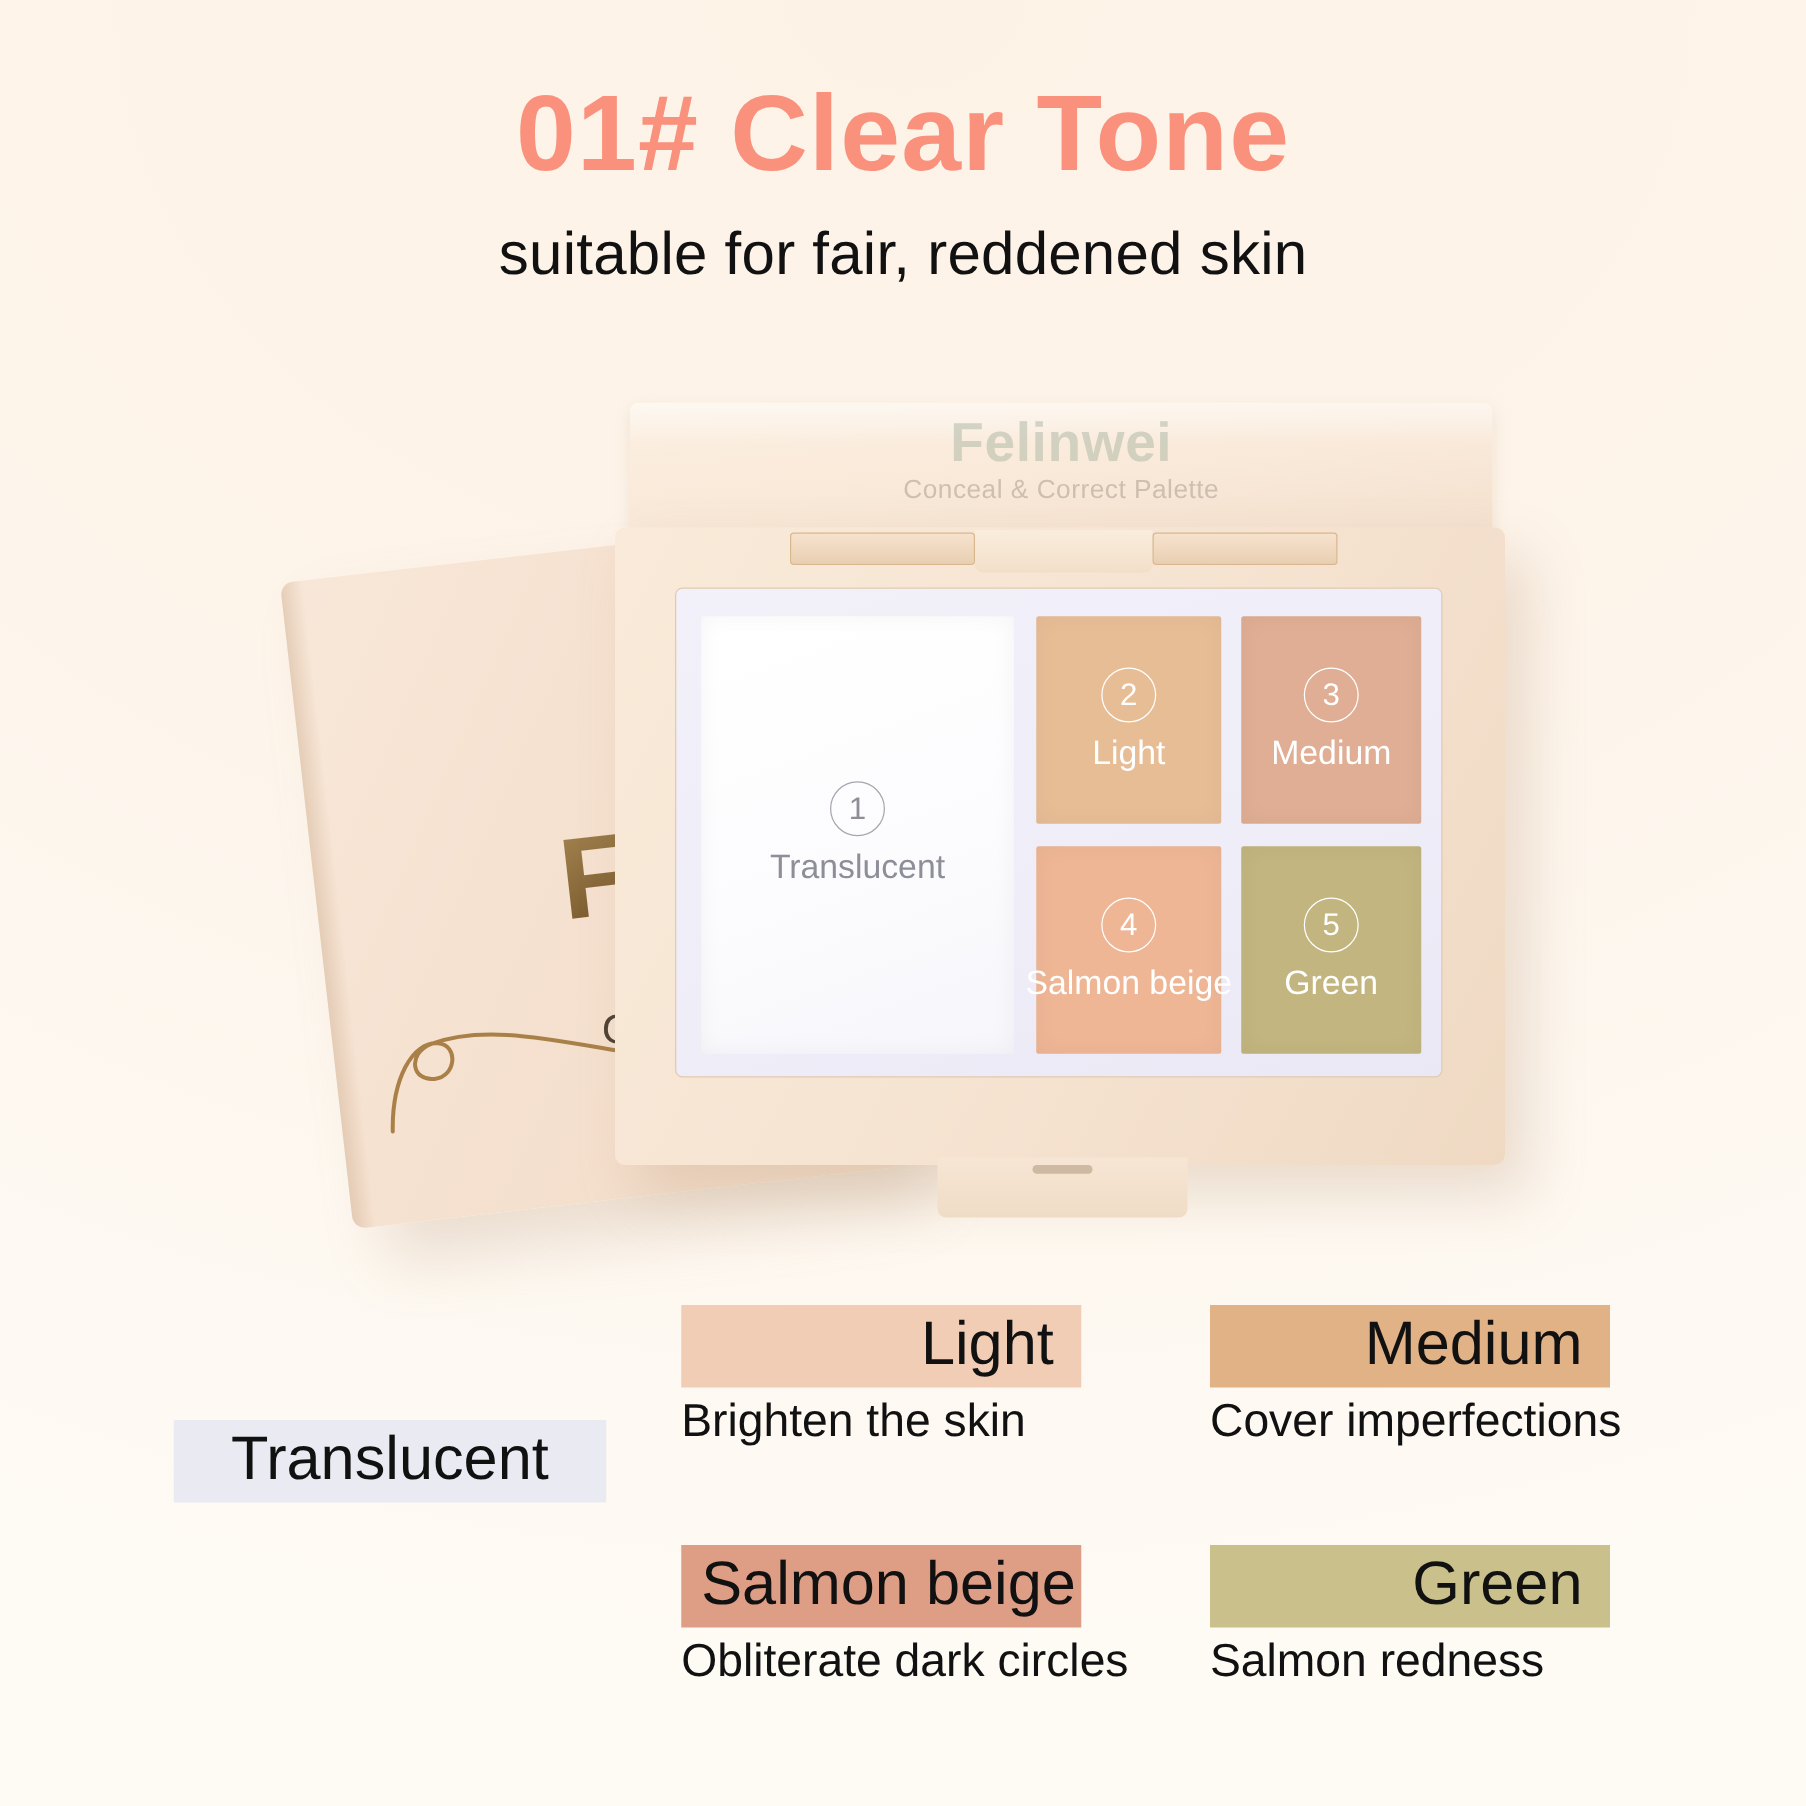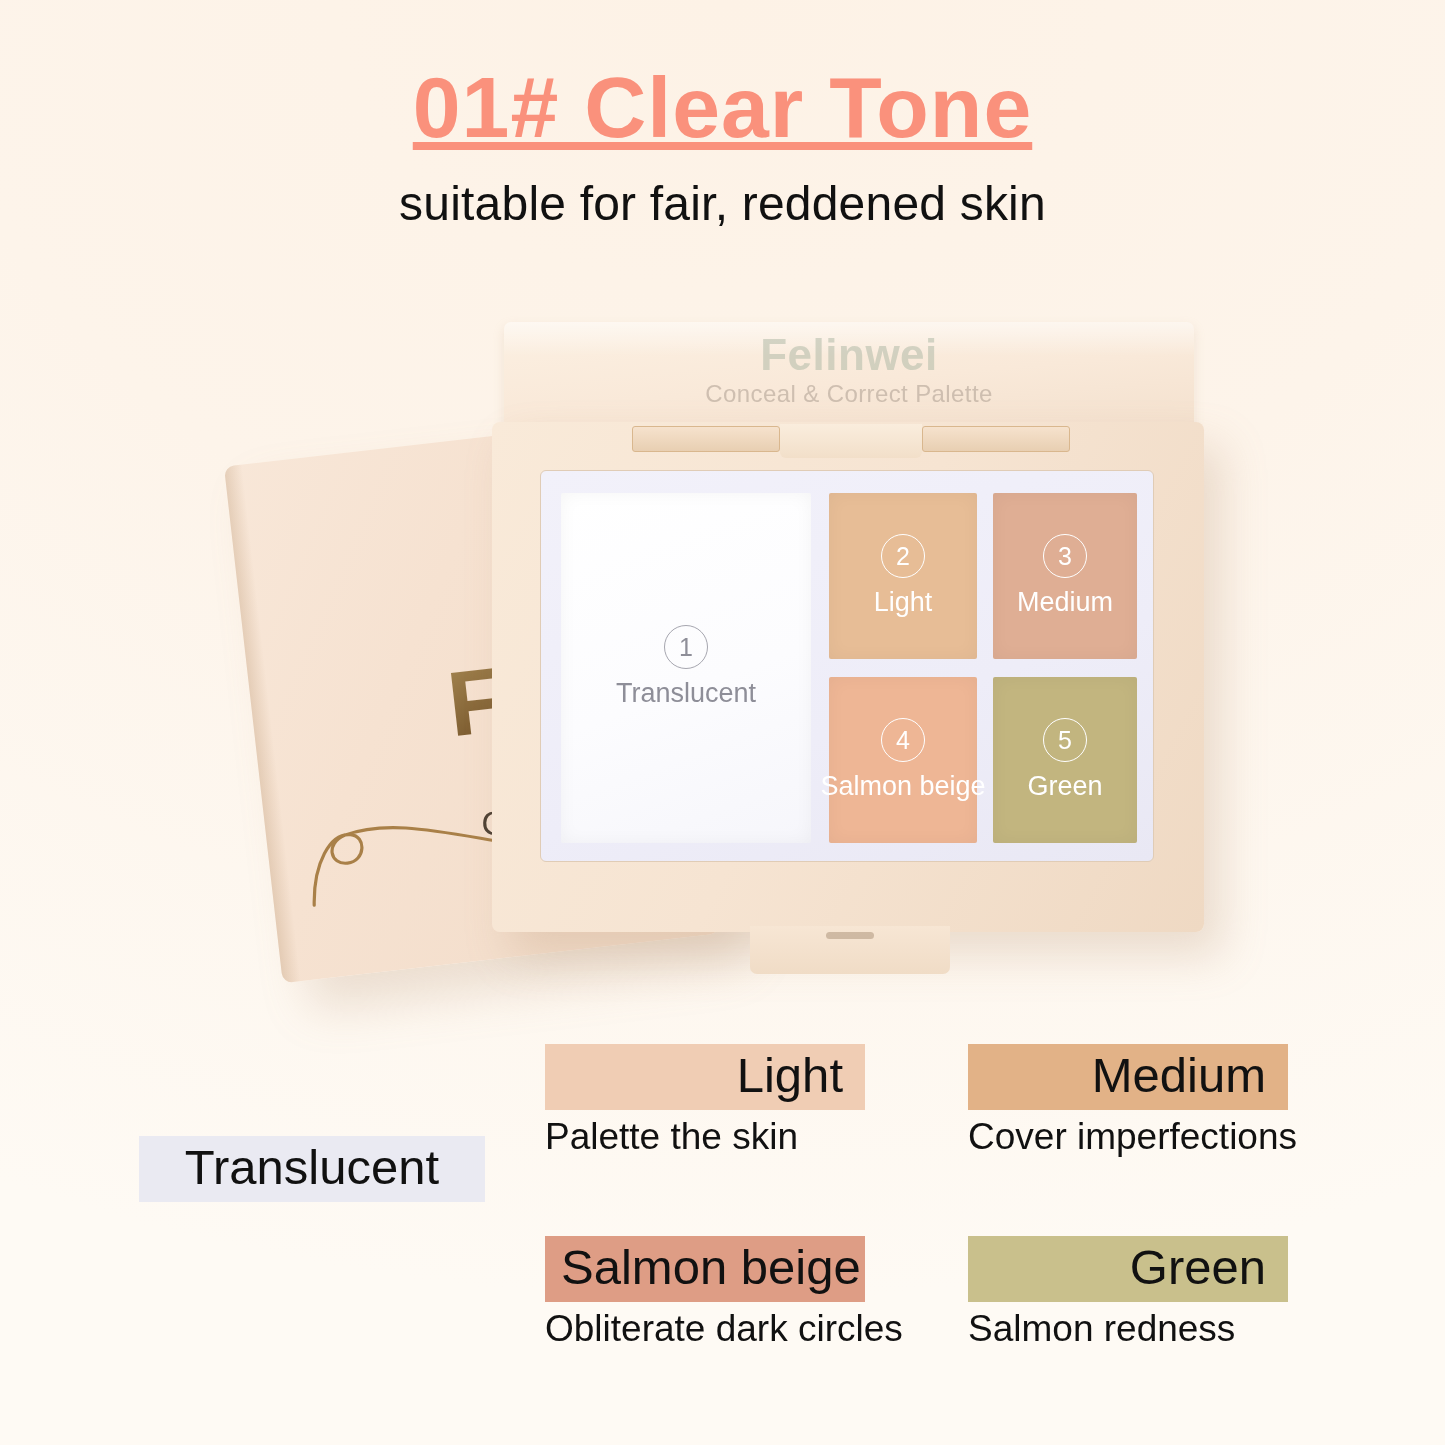--- a/index.html
+++ b/index.html
@@ -76,21 +76,21 @@
     content:""; position:absolute; left:0; top:0; width:100%; height:34px;
     background:linear-gradient(180deg,rgba(255,255,255,0.55),rgba(255,255,255,0));
   }
   .lid-brand {
     position:absolute; left:0; top:8px; width:100%; text-align:center;
     font-size:44px; font-weight:bold; letter-spacing:0.5px;
     color:rgba(176,186,168,0.55);
   }
   .lid-sub {
     position:absolute; left:0; top:58px; width:100%; text-align:center;
-    font-size:24px; letter-spacing:0.4px;
+    font-size:21px; letter-spacing:0.4px;
     color:rgba(178,164,150,0.60);
   }
 
   .base {
     position:absolute; left:0; top:100px; width:712px; height:510px;
     background:linear-gradient(118deg,#f9ead9 0%, #f6e4d2 48%, #efd9c3 100%);
     border-radius:8px;
     box-shadow:18px 24px 44px rgba(186,150,118,0.28);
   }
   .hinge {
@@ -182,21 +182,21 @@
   #li-salmon .legend-bar { display:block; width:320px; text-align:right; padding-right:22px; }
   #li-medium .legend-bar,
   #li-green  .legend-bar { display:block; width:320px; text-align:right; padding-right:22px; }
 </style>
 </head>
 <body>
 
 <div id="page" style="background: radial-gradient(120% 90% at 50% 0%, rgb(253, 242, 230) 0%, rgb(253, 244, 234) 45%, rgb(254, 250, 244) 100%);">
 
   <div class="header">
-    <div class="title" style="color: rgb(250, 145, 124); text-decoration: underline;">01# Clear Tone</div>
+    <div class="title" style="color: rgb(250, 145, 124);">01# Clear Tone</div>
     <div class="subtitle">suitable for fair, reddened skin</div>
   </div>
 
   <div class="photo">
 
     <div class="closed-case">
       <div class="brand-gold">Fe</div>
       <svg class="swirl" viewBox="0 0 230 140">
         <path d="M10 128 C 14 86, 34 58, 54 62 C 70 65, 66 90, 48 90 C 30 90, 28 68, 48 62 C 96 50, 150 72, 224 92" fill="none" stroke="#a98048" stroke-width="3.2" stroke-linecap="round"></path>
       </svg>
@@ -253,21 +253,21 @@
   </div>
 
   <div class="legend">
 
     <div class="legend-item ta-r" id="li-translucent">
       <span class="legend-bar" style="background: rgb(234, 234, 242);">Translucent</span>
     </div>
 
     <div class="legend-item ta-l" id="li-light">
       <span class="legend-bar" style="background: rgb(240, 205, 180);">Light</span>
-      <div class="legend-desc">Palette the skin</div>
+      <div class="legend-desc">Brighten the skin</div>
     </div>
 
     <div class="legend-item ta-l" id="li-medium">
       <span class="legend-bar" style="background: rgb(226, 178, 135);">Medium</span>
       <div class="legend-desc">Cover imperfections</div>
     </div>
 
     <div class="legend-item ta-l" id="li-salmon">
       <span class="legend-bar" style="background: rgb(222, 157, 133);">Salmon beige</span>
       <div class="legend-desc">Obliterate dark circles</div>

